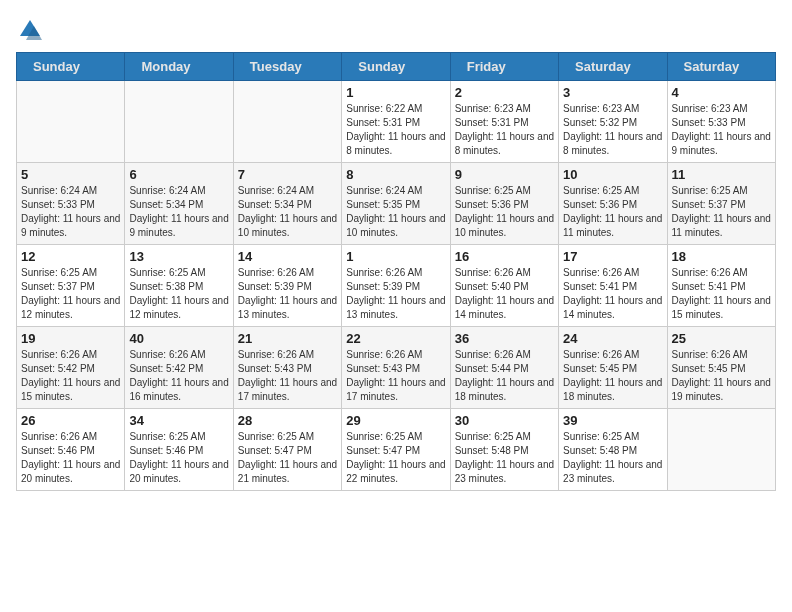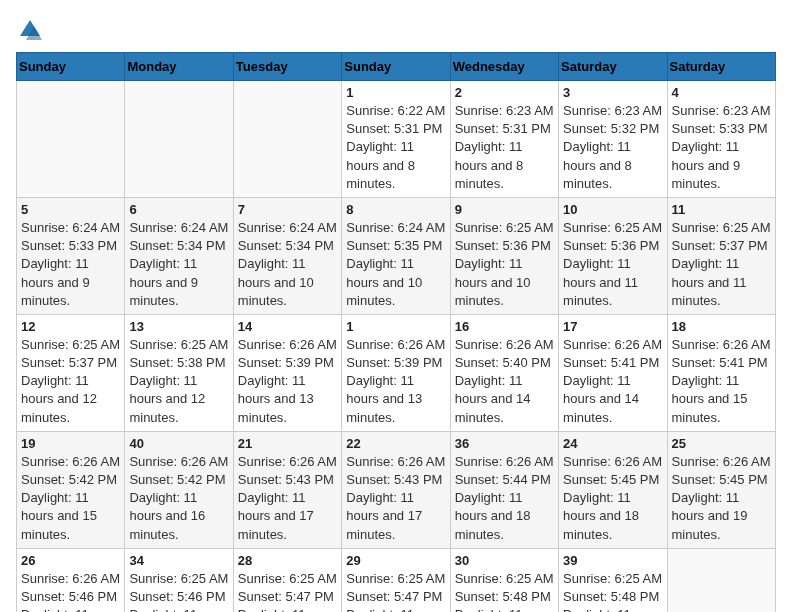--- a/index.html
+++ b/index.html
@@ -44,22 +44,22 @@
       font-size: 15px;
       color: #555;
     }
     .calendar {
       width: 100%;
       border-collapse: collapse;
       font-size: 11px;
     }
     .calendar thead th {
       background-color: #2a7ab8;
-      color: #000000;
-      padding: 6px 2px;
+      color: #e5e5e5;
+      padding: 6px 16px;
       text-align: left;
       font-size: 13px;
       font-weight: bold;
       border: 1px solid #1e6099;
     }
     .calendar tbody td {
       border: 1px solid #ccc;
       vertical-align: top;
       padding: 4px;
       width: 108px;
@@ -70,21 +70,21 @@
       background: #f5f5f5;
     }
     .day-number {
       font-weight: bold;
       font-size: 13px;
       margin-bottom: 2px;
       color: #222;
     }
     .day-info {
       color: #333;
-      font-size: 13px;
+      font-size: 10px;
       line-height: 1.4;
     }
     .empty-cell {
       background: #f9f9f9 !important;
     }
   </style>
 </head>
 <body>
 
 <div class="header">
@@ -104,21 +104,21 @@
   </div>
 </div>
 
 <table class="calendar">
   <thead>
     <tr>
     <th>Sunday</th>
         <th>Monday</th>
         <th>Tuesday</th>
         <th>Sunday</th>
-        <th>Wednesday</th>
+        <th>Friday</th>
         <th>Saturday</th>
         <th>Saturday</th>
       </tr>
   </thead>
   <tbody>
   <tr>
         <td class="empty-cell"></td>
         <td class="empty-cell"></td>
         <td class="empty-cell"></td>
         <td>

